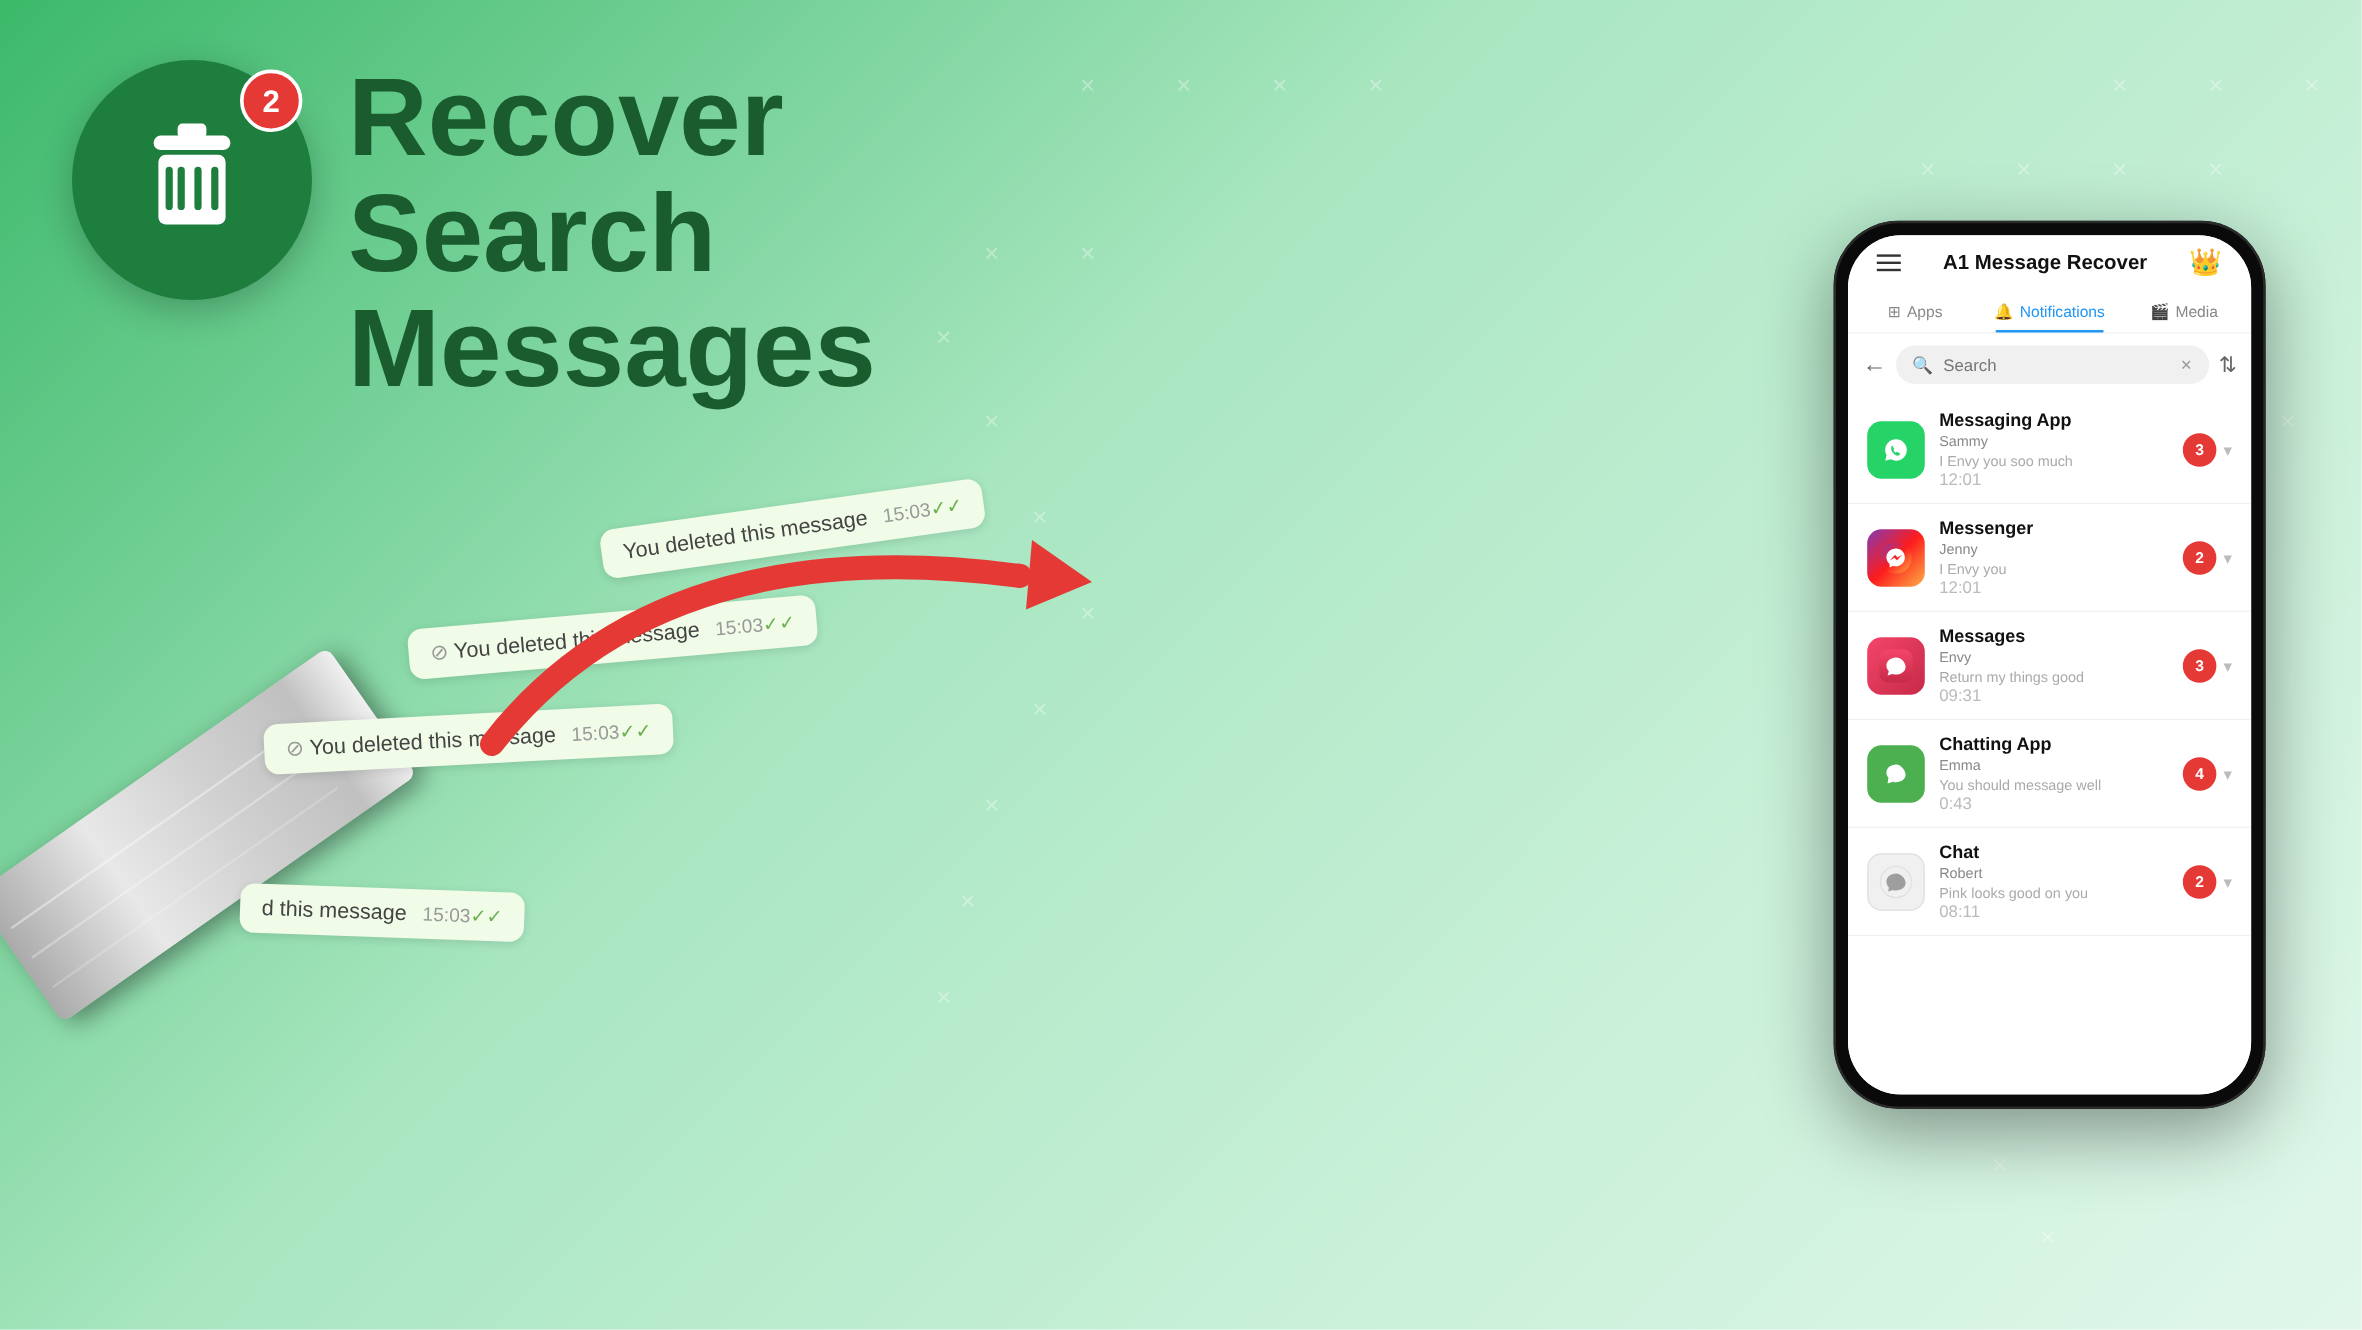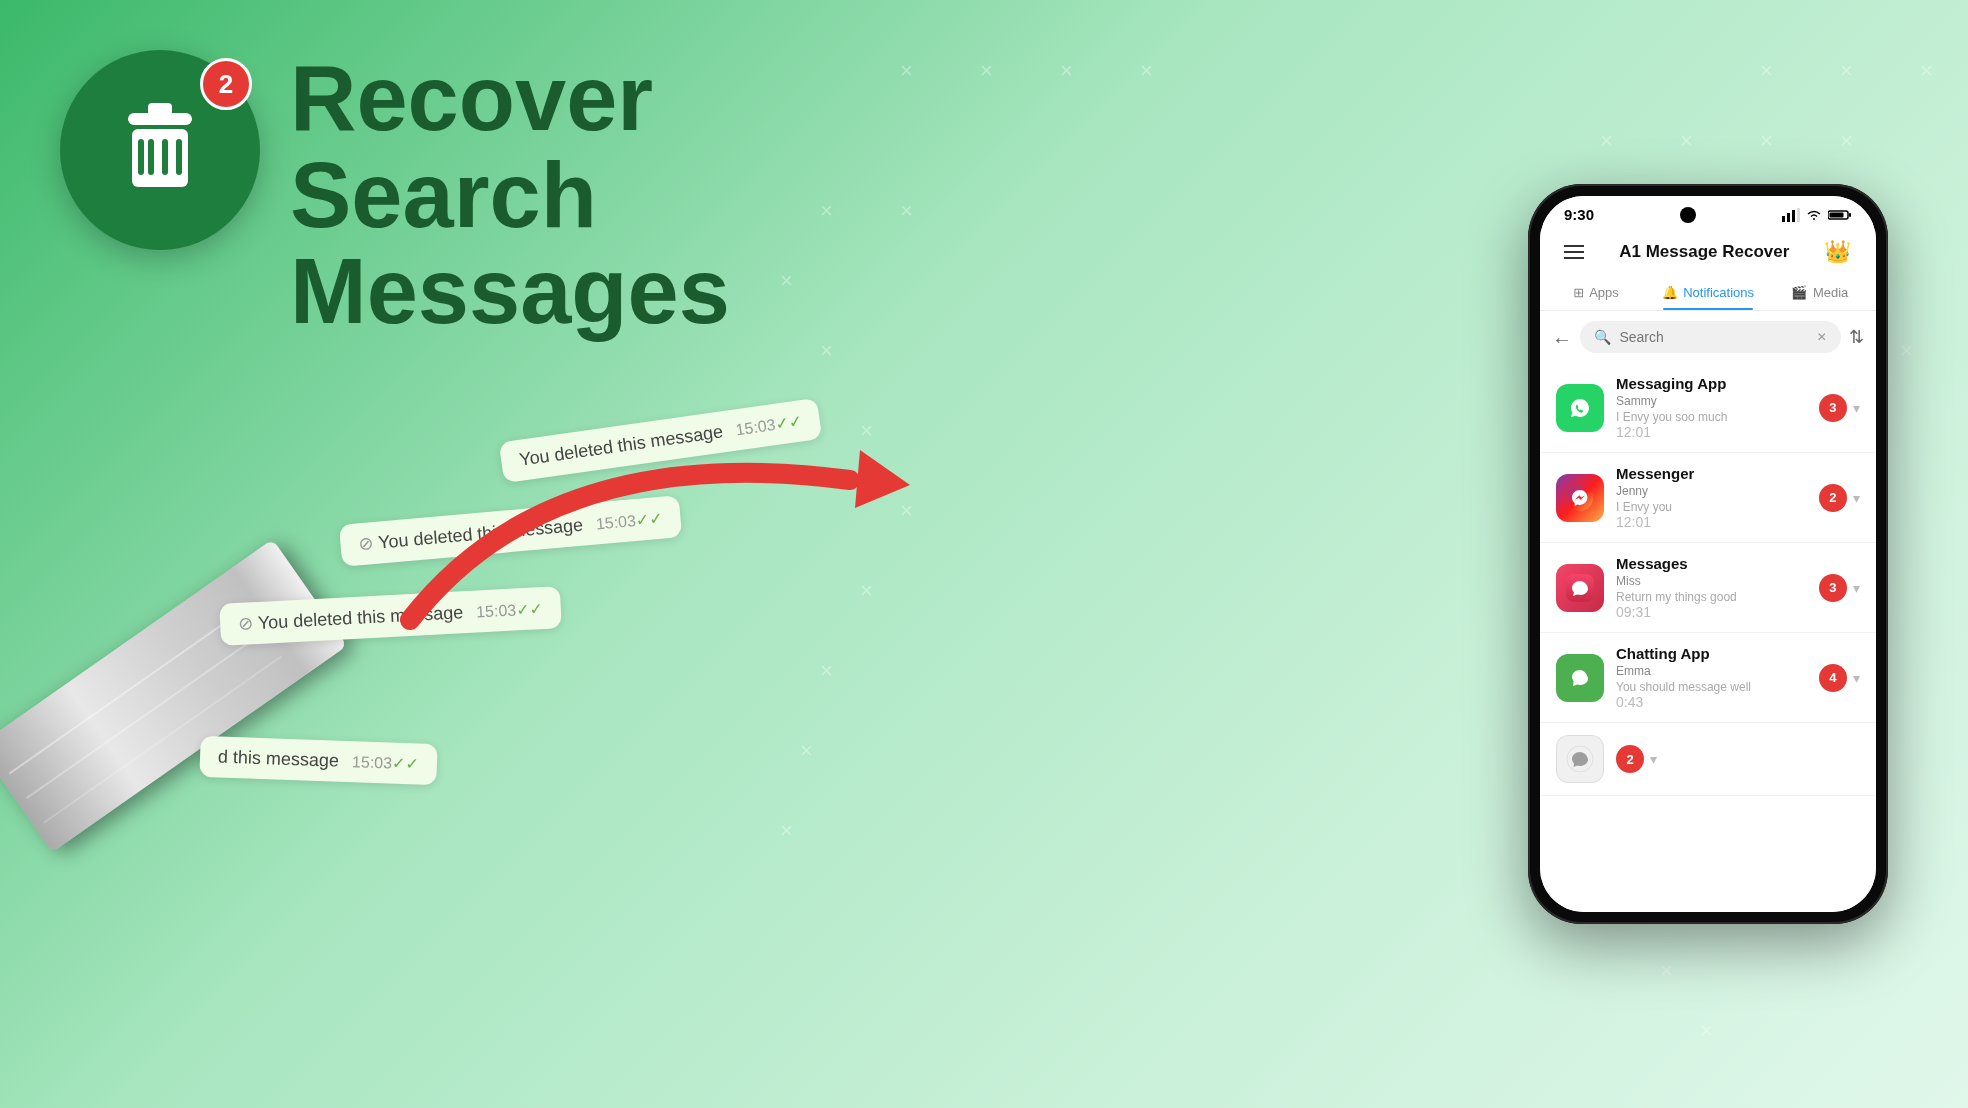--- a/index.html
+++ b/index.html
@@ -464,42 +464,20 @@
     <path d="M 60 280 Q 200 100 500 140" stroke="#e53935" stroke-width="20" fill="none" stroke-linecap="round"></path>
 
     <polygon points="510,110 560,145 505,168" fill="#e53935"></polygon>
   </svg>
 </div>
 
 <div class="phone-wrap">
   <div class="phone-frame">
     <div class="phone-screen">
 
-      <div class="status-bar">
-        <span class="status-time">9:30</span>
-        <div class="camera-notch"></div>
-        <div class="status-icons">
-          <svg width="18" height="14" viewBox="0 0 18 14">
-            <rect x="0" y="8" width="3" height="6" fill="#000"></rect>
-            <rect x="5" y="5" width="3" height="9" fill="#000"></rect>
-            <rect x="10" y="2" width="3" height="12" fill="#000"></rect>
-            <rect x="15" y="0" width="3" height="14" fill="#ddd"></rect>
-          </svg>
-          <svg width="16" height="12" viewBox="0 0 16 12">
-            <path d="M8 10 L8 10" stroke="#000" stroke-width="2" stroke-linecap="round"></path>
-            <path d="M5 7.5 Q8 4.5 11 7.5" stroke="#000" stroke-width="1.5" fill="none"></path>
-            <path d="M2 5 Q8 0 14 5" stroke="#000" stroke-width="1.5" fill="none"></path>
-          </svg>
-          <svg width="24" height="12" viewBox="0 0 24 12">
-            <rect x="0" y="2" width="20" height="8" rx="2" stroke="#000" stroke-width="1.5" fill="none"></rect>
-            <rect x="1.5" y="3.5" width="14" height="5" rx="1" fill="#000"></rect>
-            <rect x="21" y="4" width="2" height="4" rx="1" fill="#000"></rect>
-          </svg>
-        </div>
-      </div>
 
       <div class="app-header">
         <div class="hamburger">
           <span></span>
             <span></span>
             <span></span>
         </div>
         <span class="app-title">A1 Message Recover</span>
         <span class="crown-icon">👑</span>
       </div>
@@ -585,21 +563,21 @@
                 <linearGradient id="msg" x1="0" y1="0" x2="0" y2="1">
                   <stop offset="0%" stop-color="#f44569"></stop>
                   <stop offset="100%" stop-color="#c62a47"></stop>
                 </linearGradient>
               </defs>
               <path d="M14 7C9.6 7 6 10 6 13.8c0 1.8.8 3.4 2 4.6L7 22l4-1.4c1 .3 2 .5 3 .5 4.4 0 8-2.8 8-6.3S18.4 7 14 7z" fill="white"></path>
             </svg>
           </div>
           <div class="app-item-info">
             <div class="app-item-name">Messages</div>
-            <div class="app-item-contact">Miss</div>
+            <div class="app-item-contact">Envy</div>
             <div class="app-item-msg">Return my things good</div>
             <div class="app-item-time">09:31</div>
           </div>
           <div class="app-item-right">
             <div class="count-badge">3</div>
             <span class="chevron-down">▾</span>
           </div>
         </div>
 
         <div class="app-item">
@@ -621,20 +599,26 @@
           </div>
         </div>
 
         <div class="app-item">
           <div class="app-item-icon icon-chat">
             <svg width="28" height="28" viewBox="0 0 28 28">
               <circle cx="14" cy="14" r="13" fill="#f0f0f0" stroke="#e0e0e0"></circle>
               <path d="M14 7C9.6 7 6 10 6 13.8c0 1.8.8 3.5 2.1 4.7L7.5 22l3.8-1.4c.8.3 1.7.4 2.7.4 4.4 0 8-2.8 8-6.2S18.4 7 14 7z" fill="#9e9e9e"></path>
             </svg>
           </div>
+          <div class="app-item-info">
+            <div class="app-item-name">Chat</div>
+            <div class="app-item-contact">Robert</div>
+            <div class="app-item-msg">Pink looks good on you</div>
+            <div class="app-item-time">08:11</div>
+          </div>
           <div class="app-item-right">
             <div class="count-badge">2</div>
             <span class="chevron-down">▾</span>
           </div>
         </div>
 
       </div>
     </div>
   </div>
 </div>

